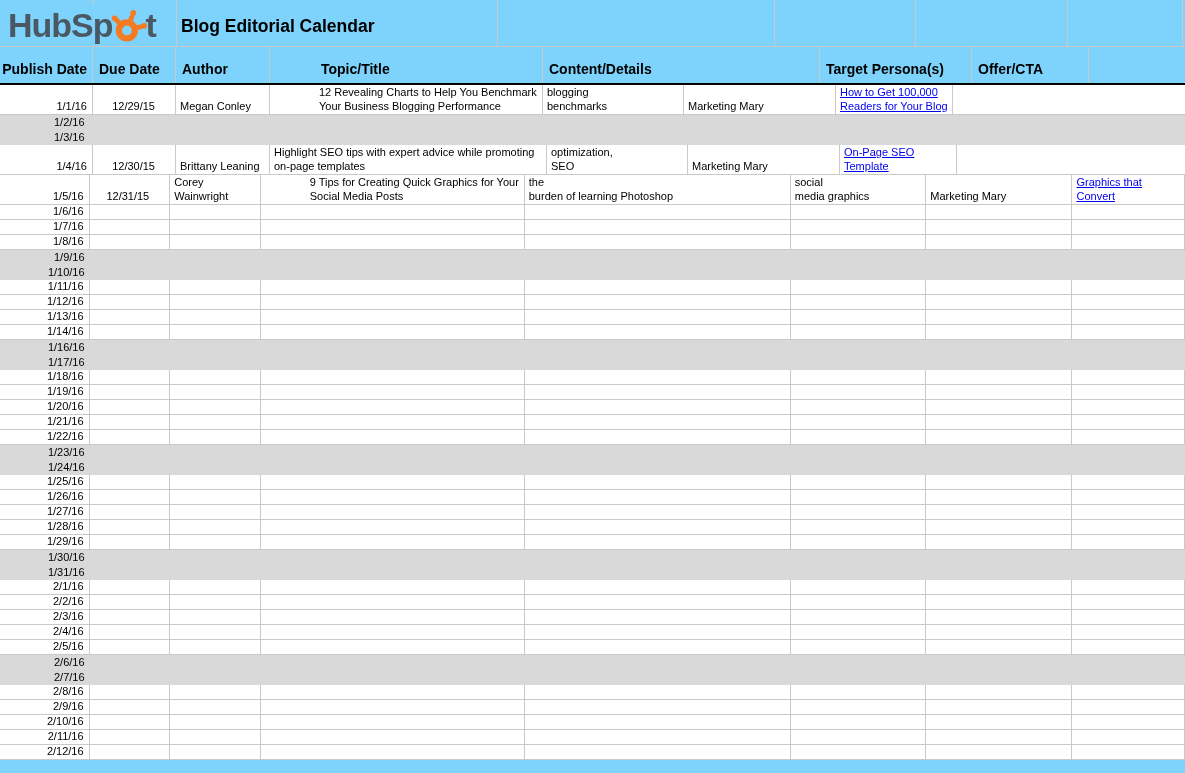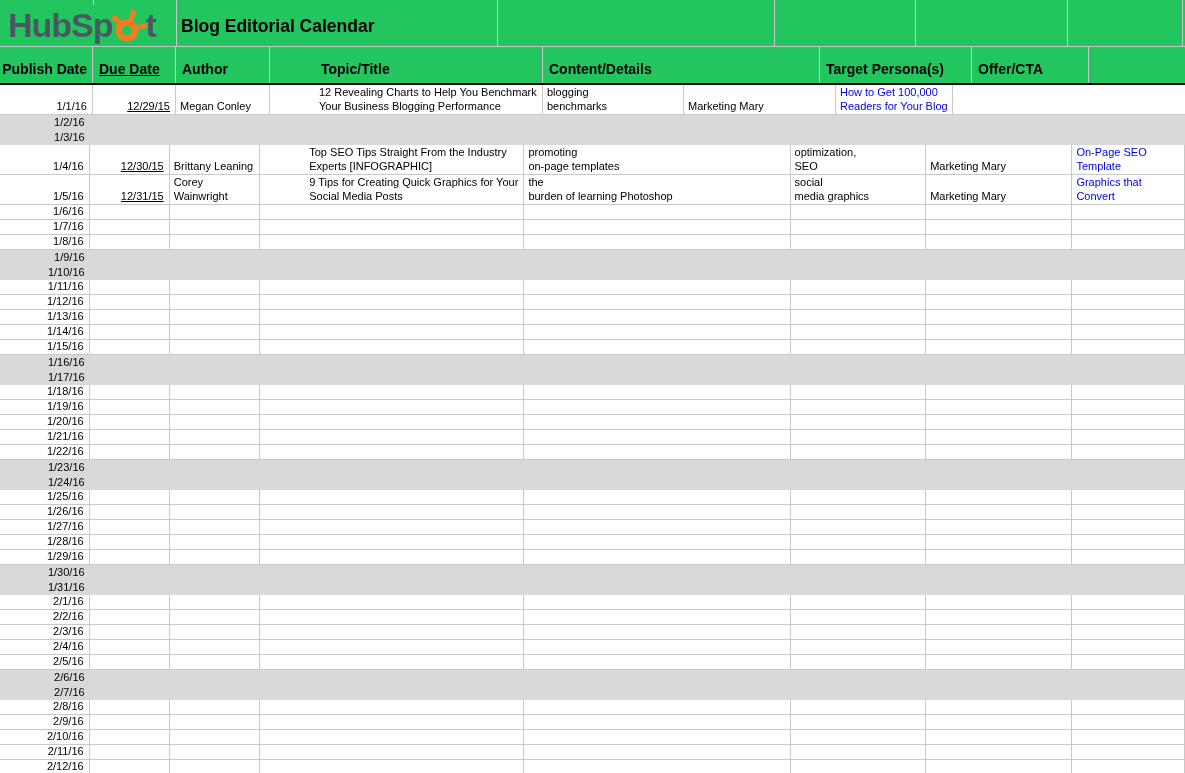--- a/index.html
+++ b/index.html
@@ -9,21 +9,21 @@
     --weekend-gray:#d9d9d9;
     --grid:#c9c9c9;
   }
   *{margin:0;padding:0;box-sizing:border-box;}
   html,body{background:#fff;}
   body{
     font-family:"Liberation Sans","DejaVu Sans",sans-serif;
     color:#000;
     width:1185px;height:773px;overflow:hidden;
   }
-  .sheet{width:1185px;height:773px;overflow:hidden;background:#22c55e;position:relative;}
+  .sheet{width:1185px;height:773px;overflow:hidden;background:#7dd3fc;position:relative;}
 
   
   .title-row{
     position:relative;height:47px;border-bottom:1px solid var(--grid);
   }
   .title-row .v{position:absolute;top:0;bottom:0;width:1px;background:var(--grid);}
   .title-row .v-stub{position:absolute;top:0;height:5px;width:1px;background:var(--grid);}
   .logo{
     position:absolute;left:8px;top:3px;height:42px;
     display:flex;align-items:flex-end;
@@ -59,30 +59,31 @@
     padding:0 4px 1px 4px;
     font-size:11px;line-height:14px;
     overflow:hidden;
     white-space:pre-line;
   }
   .grid-row:not(.weekend) .cell{border-right:1px solid var(--grid);}
   .grid-row.weekend .cell{border-right:none;}
 
   
   .c-date   {width:93px; justify-content:flex-end;text-align:right;padding-right:5px;}
-  .c-due    {width:83px; justify-content:flex-end;text-align:right;padding-right:5px;text-decoration:underline;}
+  .c-due    {width:83px; justify-content:flex-end;text-align:right;padding-right:20px;}
   .c-author {width:94px;}
   .c-topic  {width:228px;margin-left:45px;}
   .c-content{width:277px;}
   .c-kw     {width:141px;}
   .c-persona{width:152px;}
   .c-cta    {width:117px;}
 
   .cta-link{
     color:var(--link-blue);
+    text-decoration:underline;
     cursor:pointer;
   }
 </style>
 </head>
 <body>
 
 <div class="sheet">
 
   <div class="title-row">
     <div class="v-stub" style="left:93px"></div>
@@ -153,22 +154,20 @@
     <div class="cell c-topic"></div>
     <div class="cell c-content"></div>
     <div class="cell c-kw"></div>
     <div class="cell c-persona"></div>
     <div class="cell c-cta"></div>
   </div>
       <div class="grid-row tall">
     <div class="cell c-date">1/4/16</div>
     <div class="cell c-due">12/30/15</div>
     <div class="cell c-author">Brittany Leaning</div>
-    <div class="cell c-topic">Top SEO Tips Straight From the Industry
-Experts [INFOGRAPHIC]</div>
     <div class="cell c-content">Highlight SEO tips with expert advice while promoting
 on-page templates</div>
     <div class="cell c-kw">search engine optimization,
 SEO</div>
     <div class="cell c-persona">Marketing Mary</div>
     <div class="cell c-cta"><a class="cta-link">On-Page SEO
 Template</a></div>
   </div>
       <div class="grid-row tall">
     <div class="cell c-date">1/5/16</div>
@@ -267,30 +266,20 @@
       <div class="grid-row">
     <div class="cell c-date">1/14/16</div>
     <div class="cell c-due"></div>
     <div class="cell c-author"></div>
     <div class="cell c-topic"></div>
     <div class="cell c-content"></div>
     <div class="cell c-kw"></div>
     <div class="cell c-persona"></div>
     <div class="cell c-cta"></div>
   </div>
-      <div class="grid-row">
-    <div class="cell c-date">1/15/16</div>
-    <div class="cell c-due"></div>
-    <div class="cell c-author"></div>
-    <div class="cell c-topic"></div>
-    <div class="cell c-content"></div>
-    <div class="cell c-kw"></div>
-    <div class="cell c-persona"></div>
-    <div class="cell c-cta"></div>
-  </div>
       <div class="grid-row weekend">
     <div class="cell c-date">1/16/16</div>
     <div class="cell c-due"></div>
     <div class="cell c-author"></div>
     <div class="cell c-topic"></div>
     <div class="cell c-content"></div>
     <div class="cell c-kw"></div>
     <div class="cell c-persona"></div>
     <div class="cell c-cta"></div>
   </div>

